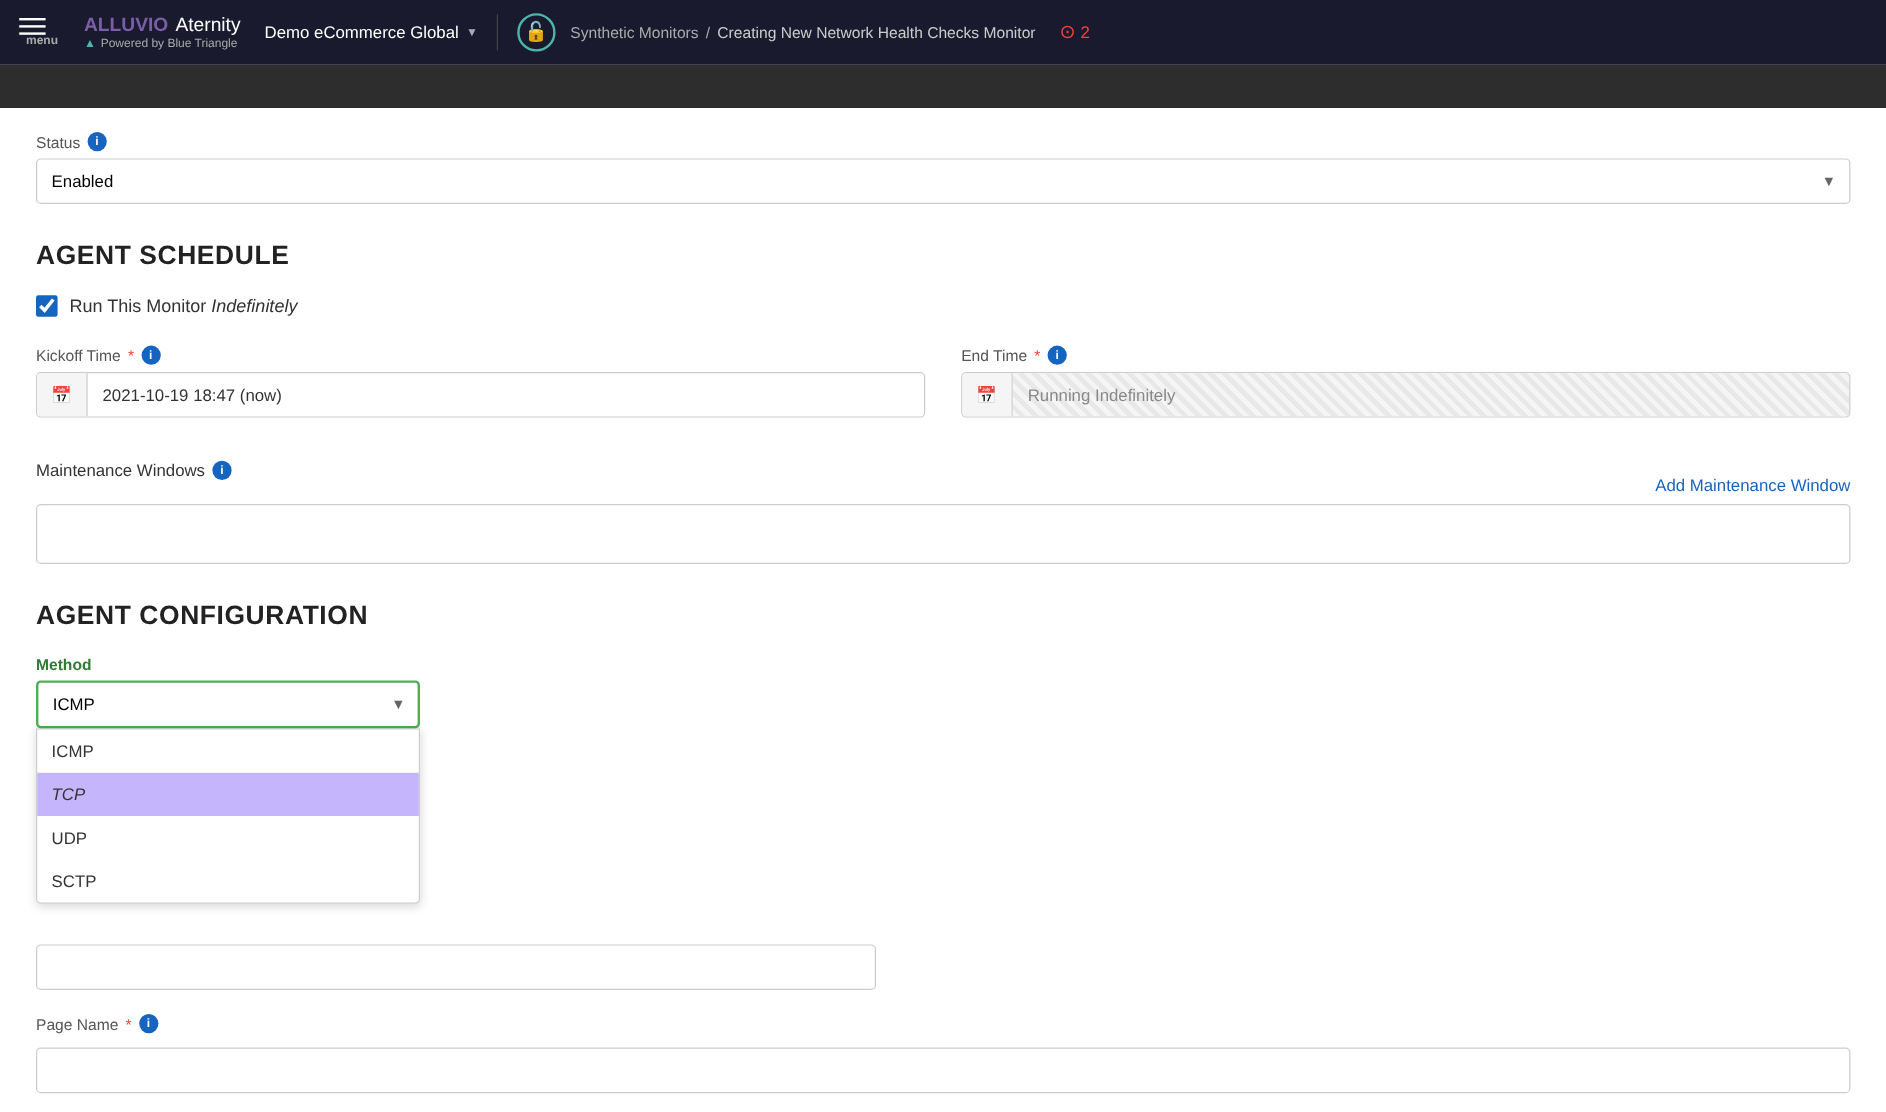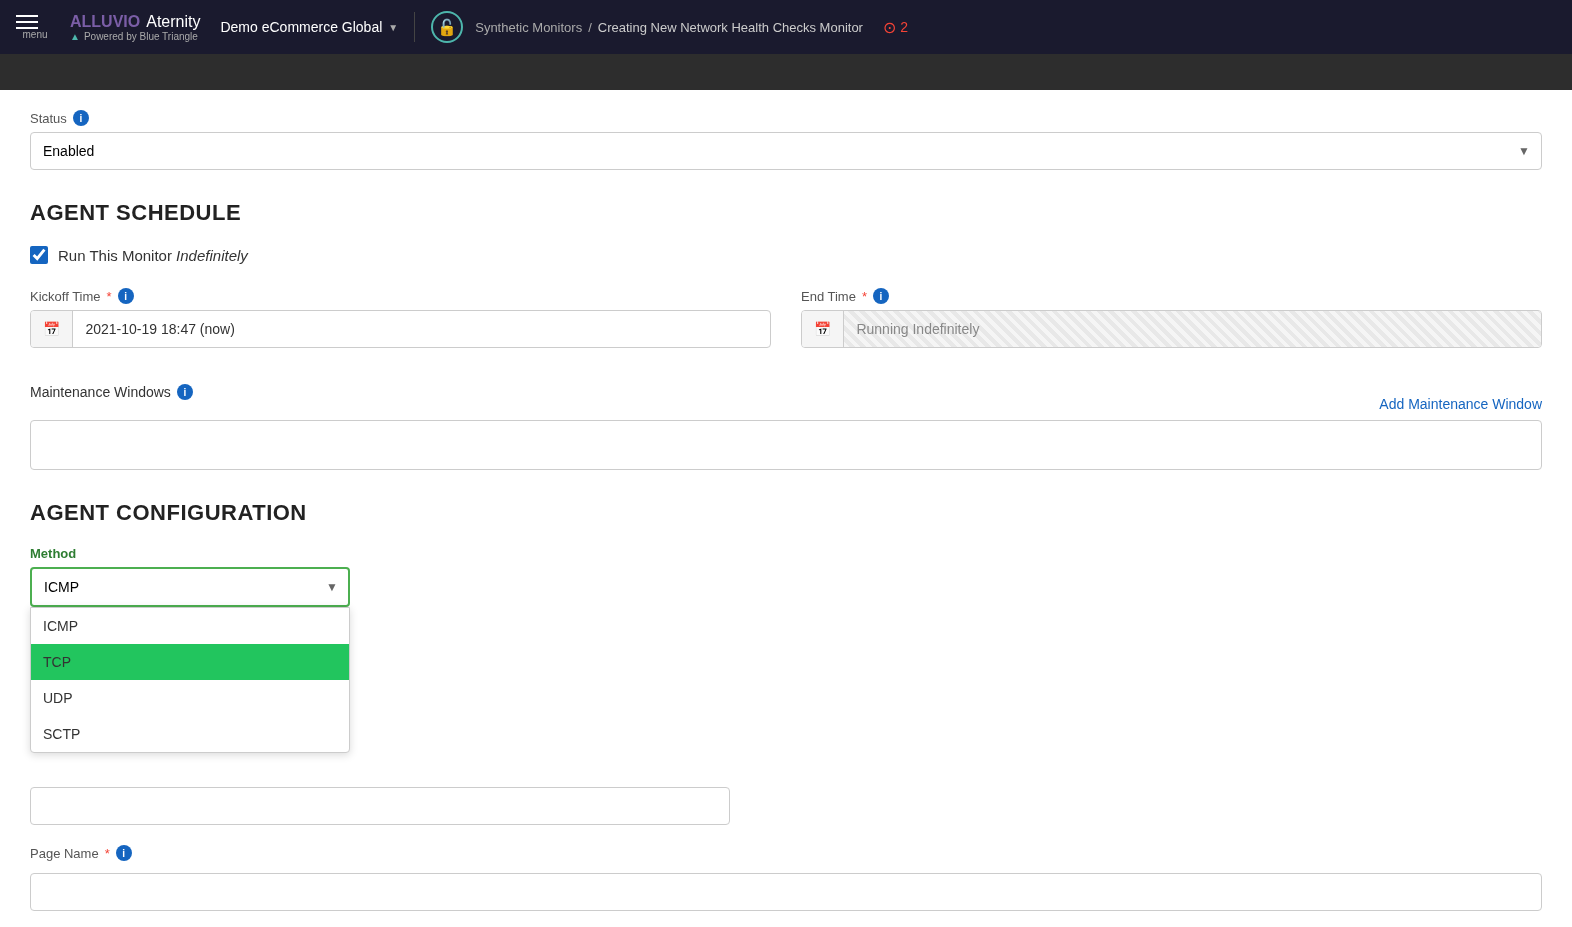--- a/index.html
+++ b/index.html
@@ -170,21 +170,21 @@
 
     
     .dropdown-options {
       position: absolute; top: 100%; left: 0; width: 320px;
       border: 1px solid #ccc; background: white; z-index: 100; border-radius: 0 0 4px 4px;
       box-shadow: 0 2px 8px rgba(0,0,0,0.15);
     }
     .dropdown-option {
       padding: 10px 12px; font-size: 14px; cursor: pointer; color: #333;
     }
-    .dropdown-option.highlighted { background: #22c55e; }
+    .dropdown-option.highlighted { background: #c4b5fd; font-style: italic; }
 
     
     .host-field-wrap {
       margin-top: 20px; width: 700px; position: relative;
     }
     .host-input {
       width: 100%; padding: 10px 12px; border: 1px solid #ccc; border-radius: 4px;
       font-size: 14px;
     }
 
@@ -192,21 +192,21 @@
     .page-name-section { margin-top: 20px; }
     .page-name-input {
       width: 100%; padding: 10px 12px; border: 1px solid #ccc; border-radius: 4px;
       font-size: 14px; margin-top: 6px;
     }
   </style>
 </head>
 <body>
 
 <nav class="top-nav">
-  <div style="display:flex;flex-direction:column;align-items:center;margin-right:16px;cursor:pointer;">
+  <div style="display:flex;flex-direction:column;align-items:center;margin-right:16px;cursor:pointer;font-weight:bold;">
     <div class="menu-icon">
       <span></span>
         <span></span>
         <span></span>
     </div>
     <span style="font-size:10px;color:#aaa;">menu</span>
   </div>
 
   <div class="brand">
     <div class="brand-top">

